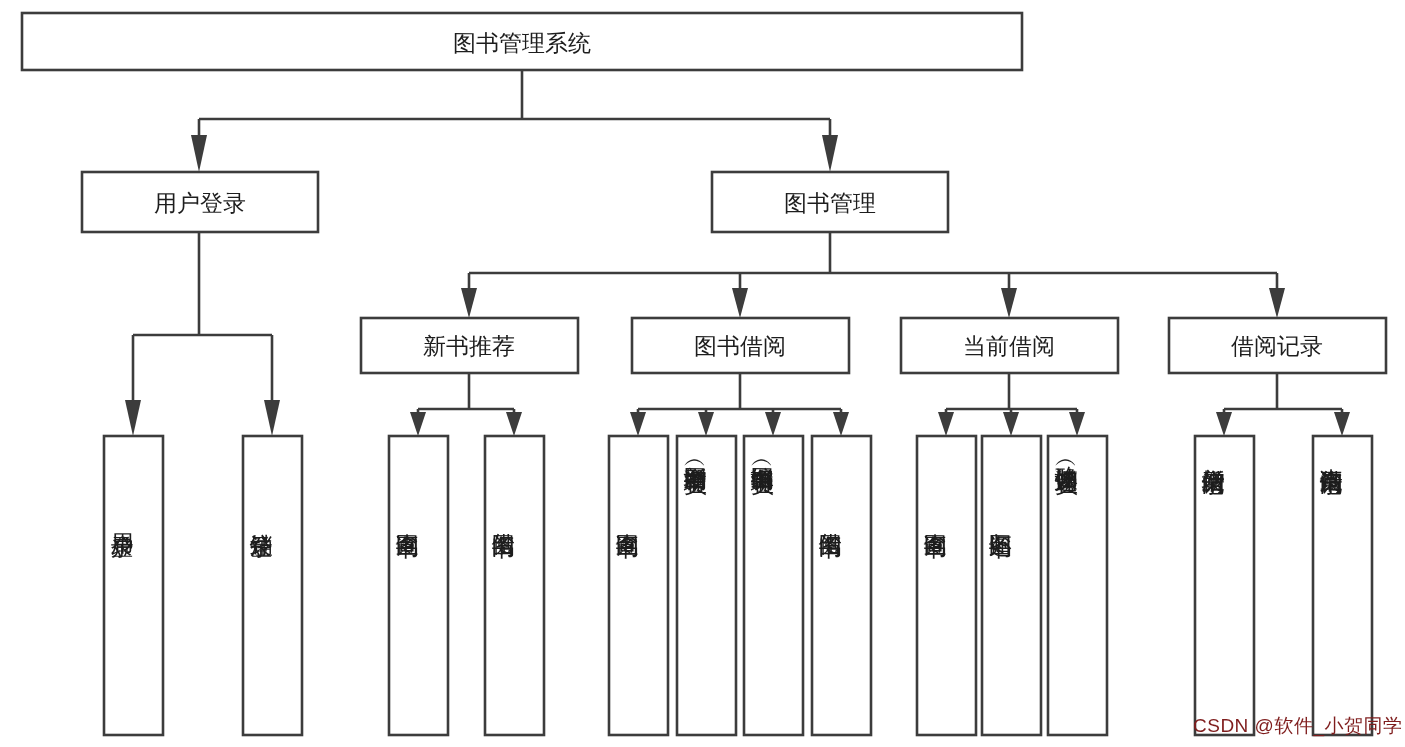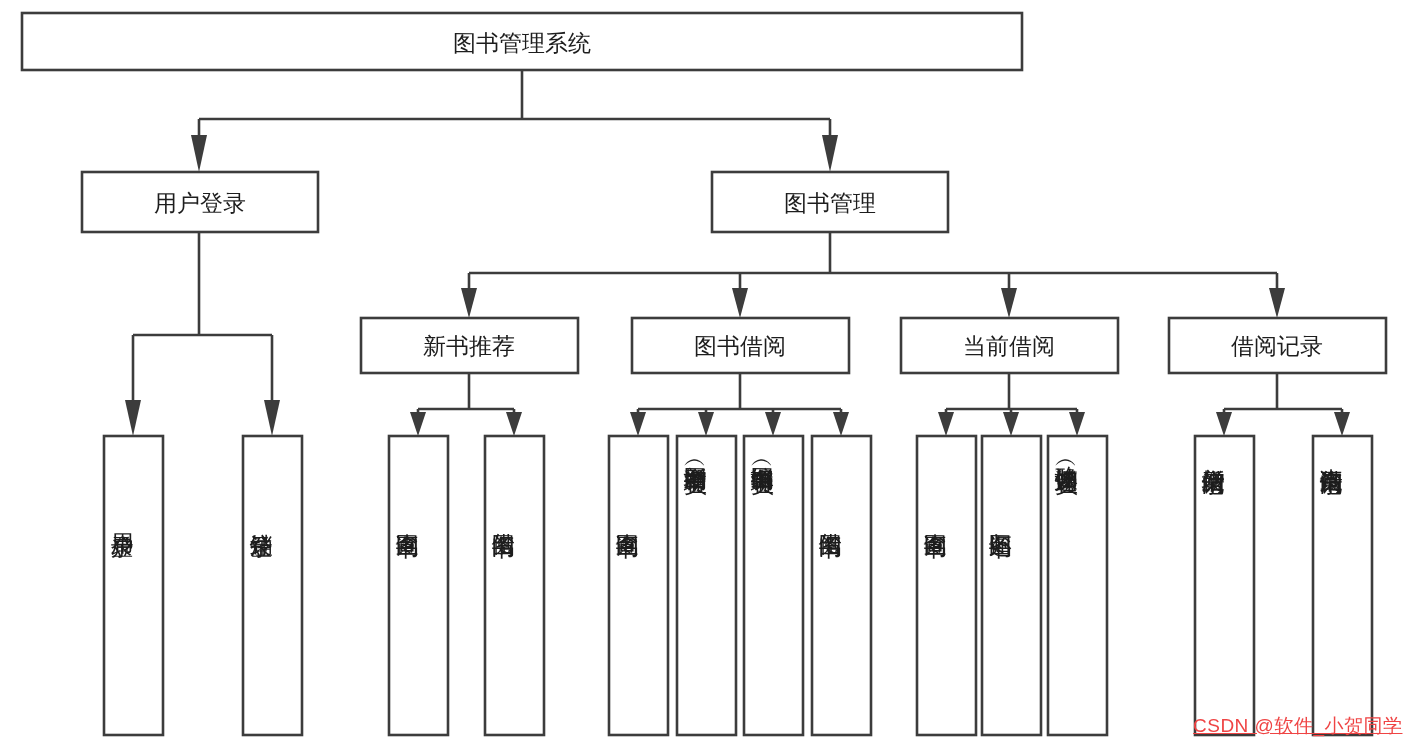--- a/index.html
+++ b/index.html
@@ -59,24 +59,23 @@
     color: #1d1d1d;
     letter-spacing: 1px;
     text-align: start;
     white-space: nowrap;
     pointer-events: none;
   }
   .watermark {
     position: absolute;
     font-family: "Liberation Sans", "DejaVu Sans", sans-serif;
     font-size: 19px;
-    color: #ef4444;
+    color: #7f1d1d;
     white-space: nowrap;
     letter-spacing: 0.5px;
-    text-decoration: underline;
   }
 </style>
 </head>
 <body>
 
 <div id="stage">
 
   <svg id="diagram" viewBox="0 0 1405 747">
 
     <g>

